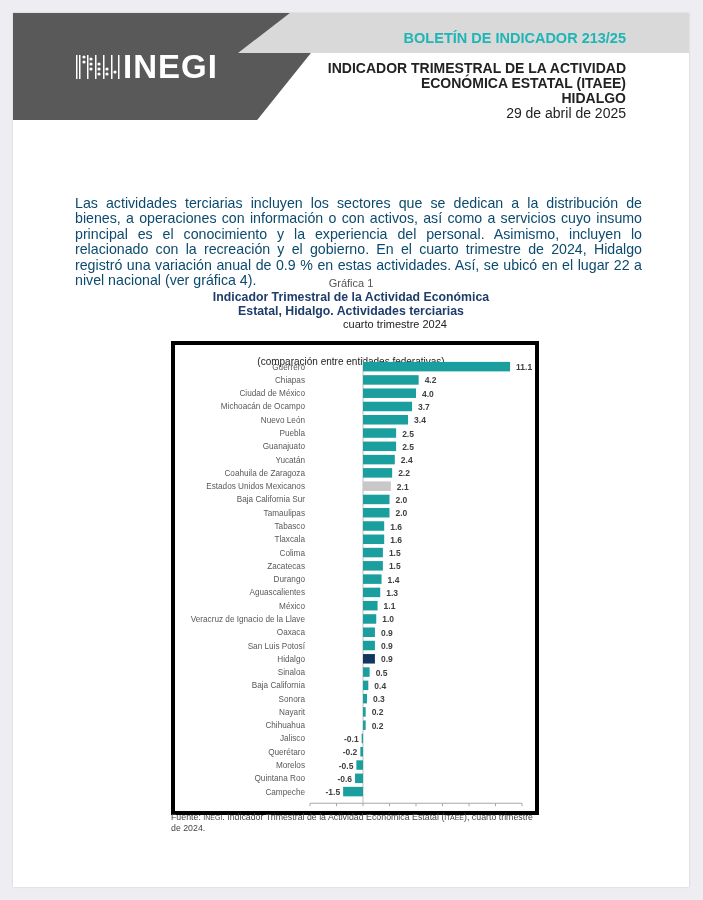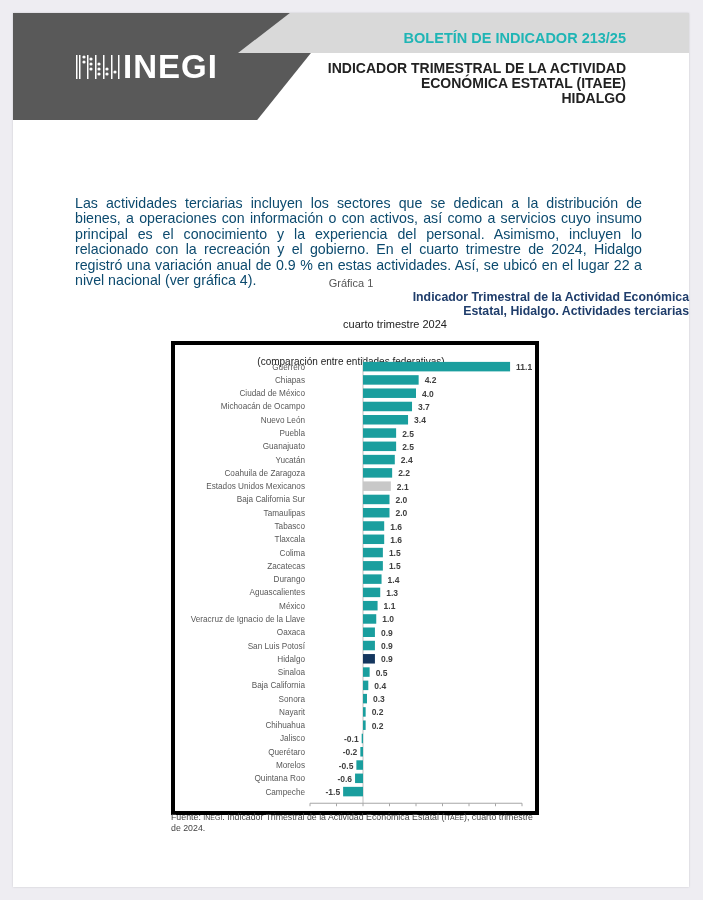--- a/index.html
+++ b/index.html
@@ -9,21 +9,21 @@
   .hdr-grey { position:absolute; left:225px; top:0; width:451px; height:40px; background:#d9d9d9; clip-path:polygon(11.5% 0, 100% 0, 100% 100%, 0 100%); }
   .logo { position:absolute; left:63px; top:38px; height:32px; display:flex; align-items:center; }
   .logo-mark { width:44px; height:28px; position:relative; }
   .logo-text { color:#fff; font-weight:bold; font-size:33px; letter-spacing:1px; margin-left:3px; font-family:"Liberation Sans", sans-serif; }
   .bulletin { position:absolute; right:63px; top:17px; color:#1fb5b5; font-weight:bold; font-size:14.5px; }
   .hdr-right { position:absolute; right:63px; top:48px; text-align:right; color:#222; font-size:14px; line-height:15px; }
   .hdr-right .b { font-weight:bold; }
   .section-title { position:absolute; left:94px; top:152px; font-weight:bold; font-size:15px; color:#111; }
   .para { position:absolute; left:62px; top:183px; width:567px; font-size:14.2px; line-height:15.4px; color:#0c4a6e; text-align:justify; }
   .g-label { position:absolute; left:0; width:676px; text-align:center; top:264px; color:#555; font-size:11px; }
-  .g-title { position:absolute; left:0; width:676px; text-align:right; top:277px; color:#1f3d6b; font-weight:bold; font-size:12.3px; line-height:14px; }
+  .g-title { position:absolute; left:0; width:676px; text-align:center; top:277px; color:#1f3d6b; font-weight:bold; font-size:12.3px; line-height:14px; }
   .g-sub { position:absolute; left:0; width:676px; text-align:center; top:305px; color:#222; font-size:11px;padding-left:44px; }
   .g-sub2 { position:absolute; left:0; width:676px; text-align:center; top:317px; color:#222; font-size:10px;margin-top:26px; }
   .chart-box { position:absolute; left:158px; top:328px; width:360px; height:466px; border:4px solid #000000; }
   svg text { font-family:"Liberation Sans", sans-serif; }
   .source { position:absolute; left:158px; top:799px; width:370px; font-size:8.8px; color:#444; line-height:11px; }
   .source .sc { font-size:7px; }
 </style>
 </head>
 <body>
 
@@ -56,20 +56,21 @@
     </svg>
     <span class="logo-text">INEGI</span>
   </div>
 
   <div class="bulletin">BOLETÍN DE INDICADOR 213/25</div>
 
   <div class="hdr-right">
     <div class="b">INDICADOR TRIMESTRAL DE LA ACTIVIDAD</div>
     <div class="b">ECONÓMICA ESTATAL (ITAEE)</div>
     <div class="b">HIDALGO</div>
+    <div>29 de abril de 2025</div>
   </div>
 
   <div class="para">Las actividades terciarias incluyen los sectores que se dedican a la distribución de bienes, a operaciones con información o con activos, así como a servicios cuyo insumo principal es el conocimiento y la experiencia del personal. Asimismo, incluyen lo relacionado con la recreación y el gobierno. En el cuarto trimestre de 2024, Hidalgo registró una variación anual de 0.9 % en estas actividades. Así, se ubicó en el lugar 22 a nivel nacional (ver gráfica 4).</div>
 
   <div class="g-label">Gráfica 1</div>
   <div class="g-title">
     <div>Indicador Trimestral de la Actividad Económica</div>
     <div>Estatal, Hidalgo. Actividades terciarias</div>
   </div>
   <div class="g-sub">cuarto trimestre 2024</div>

